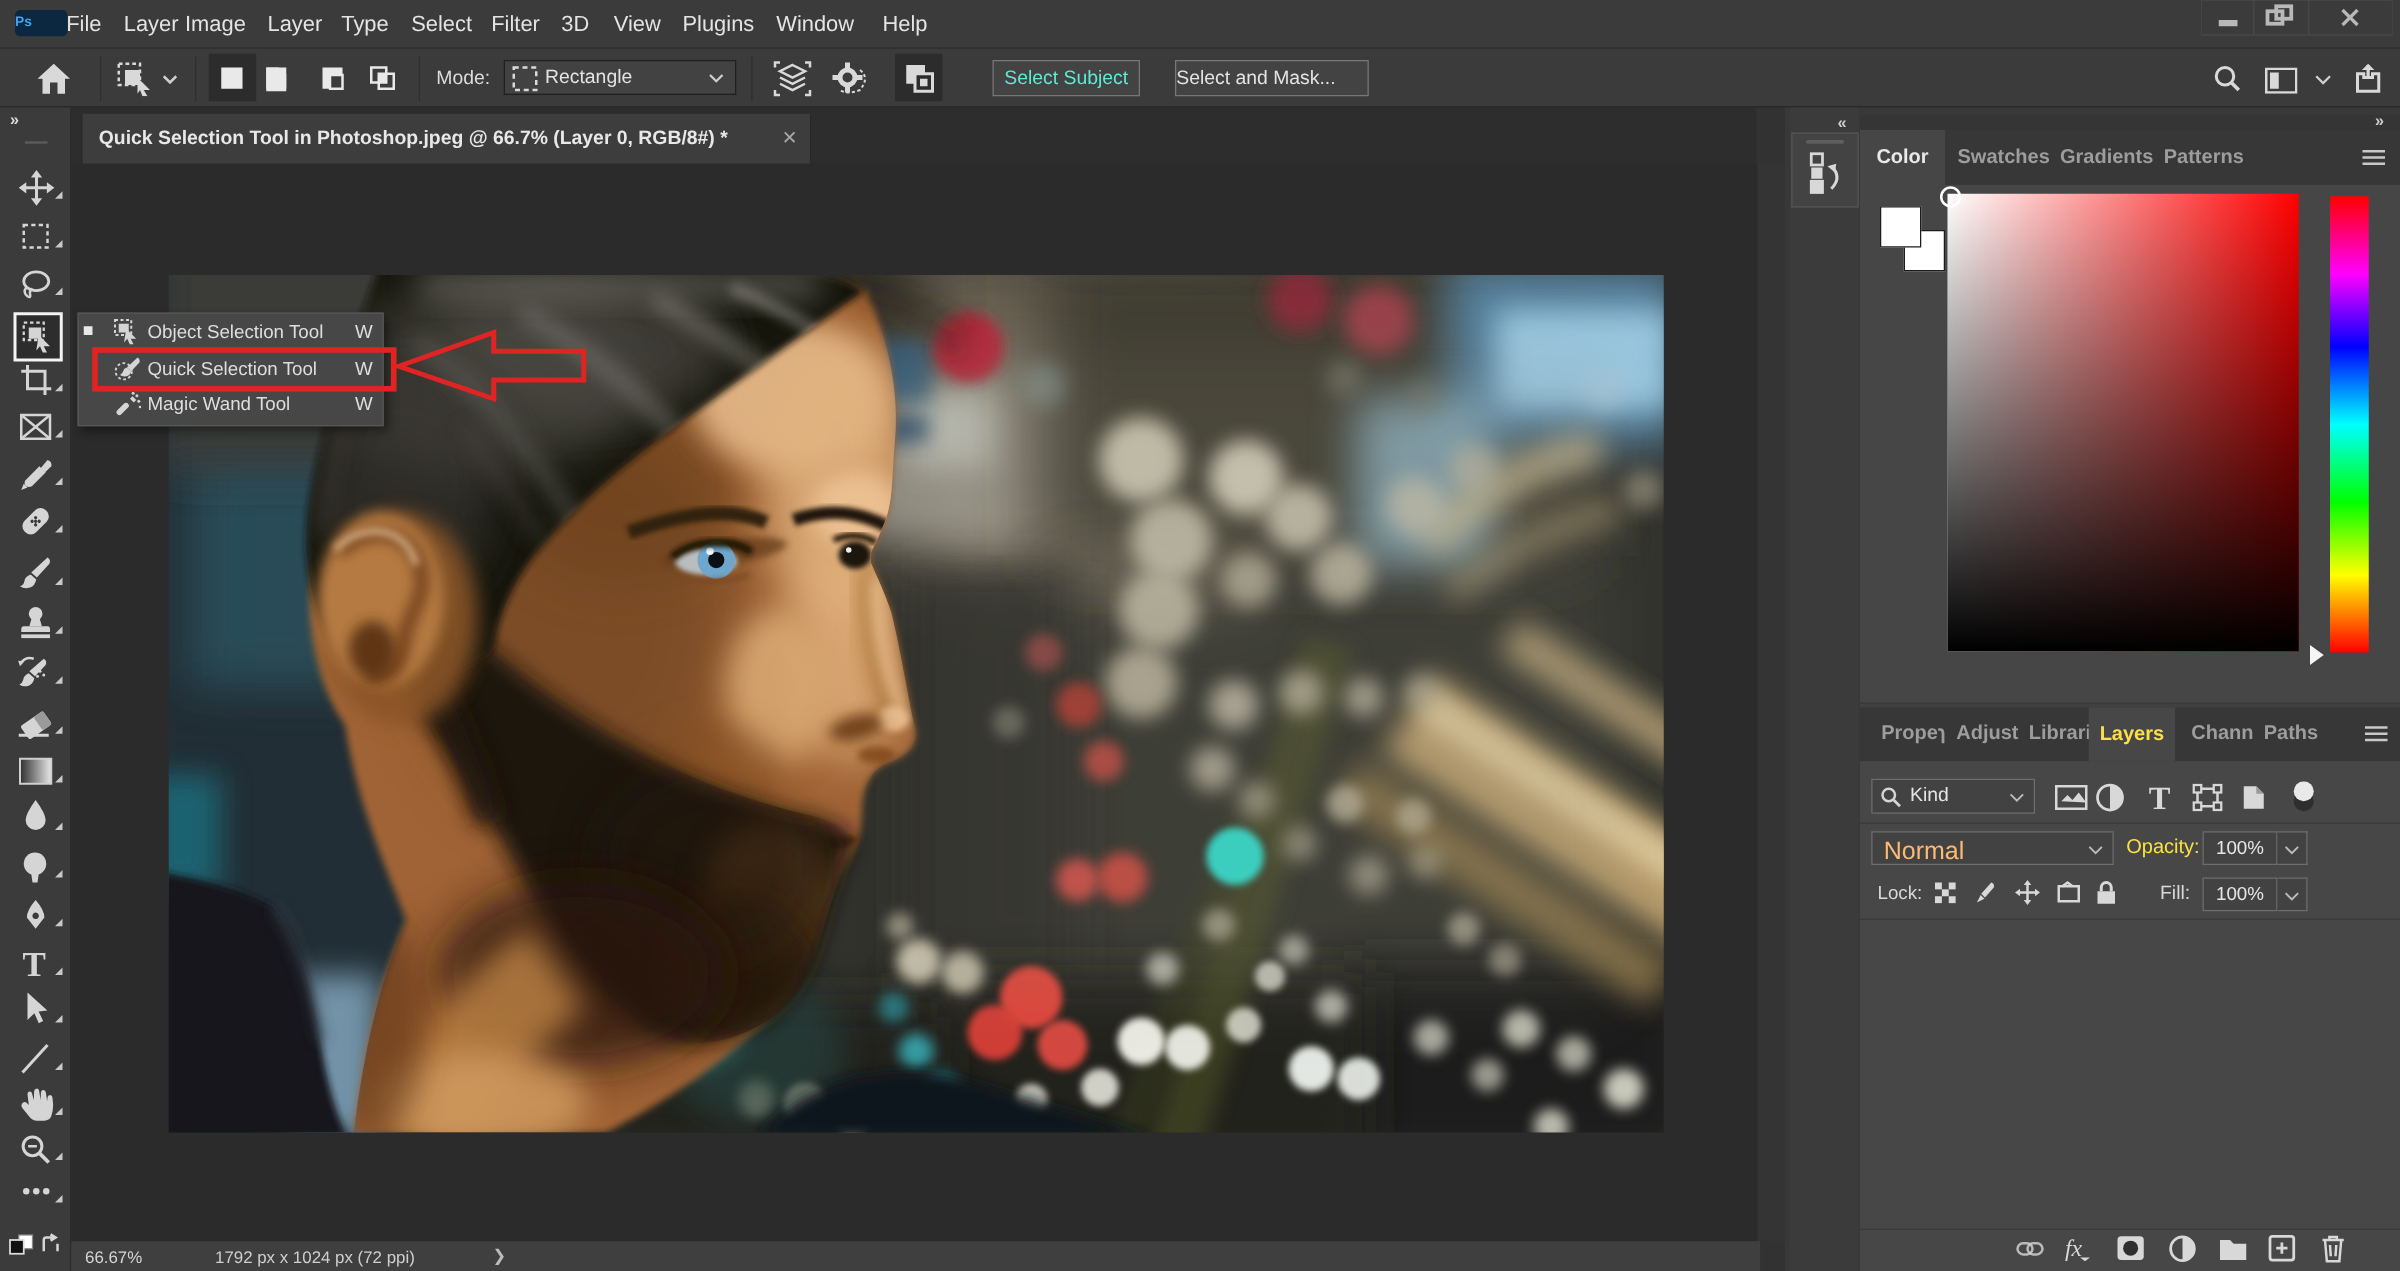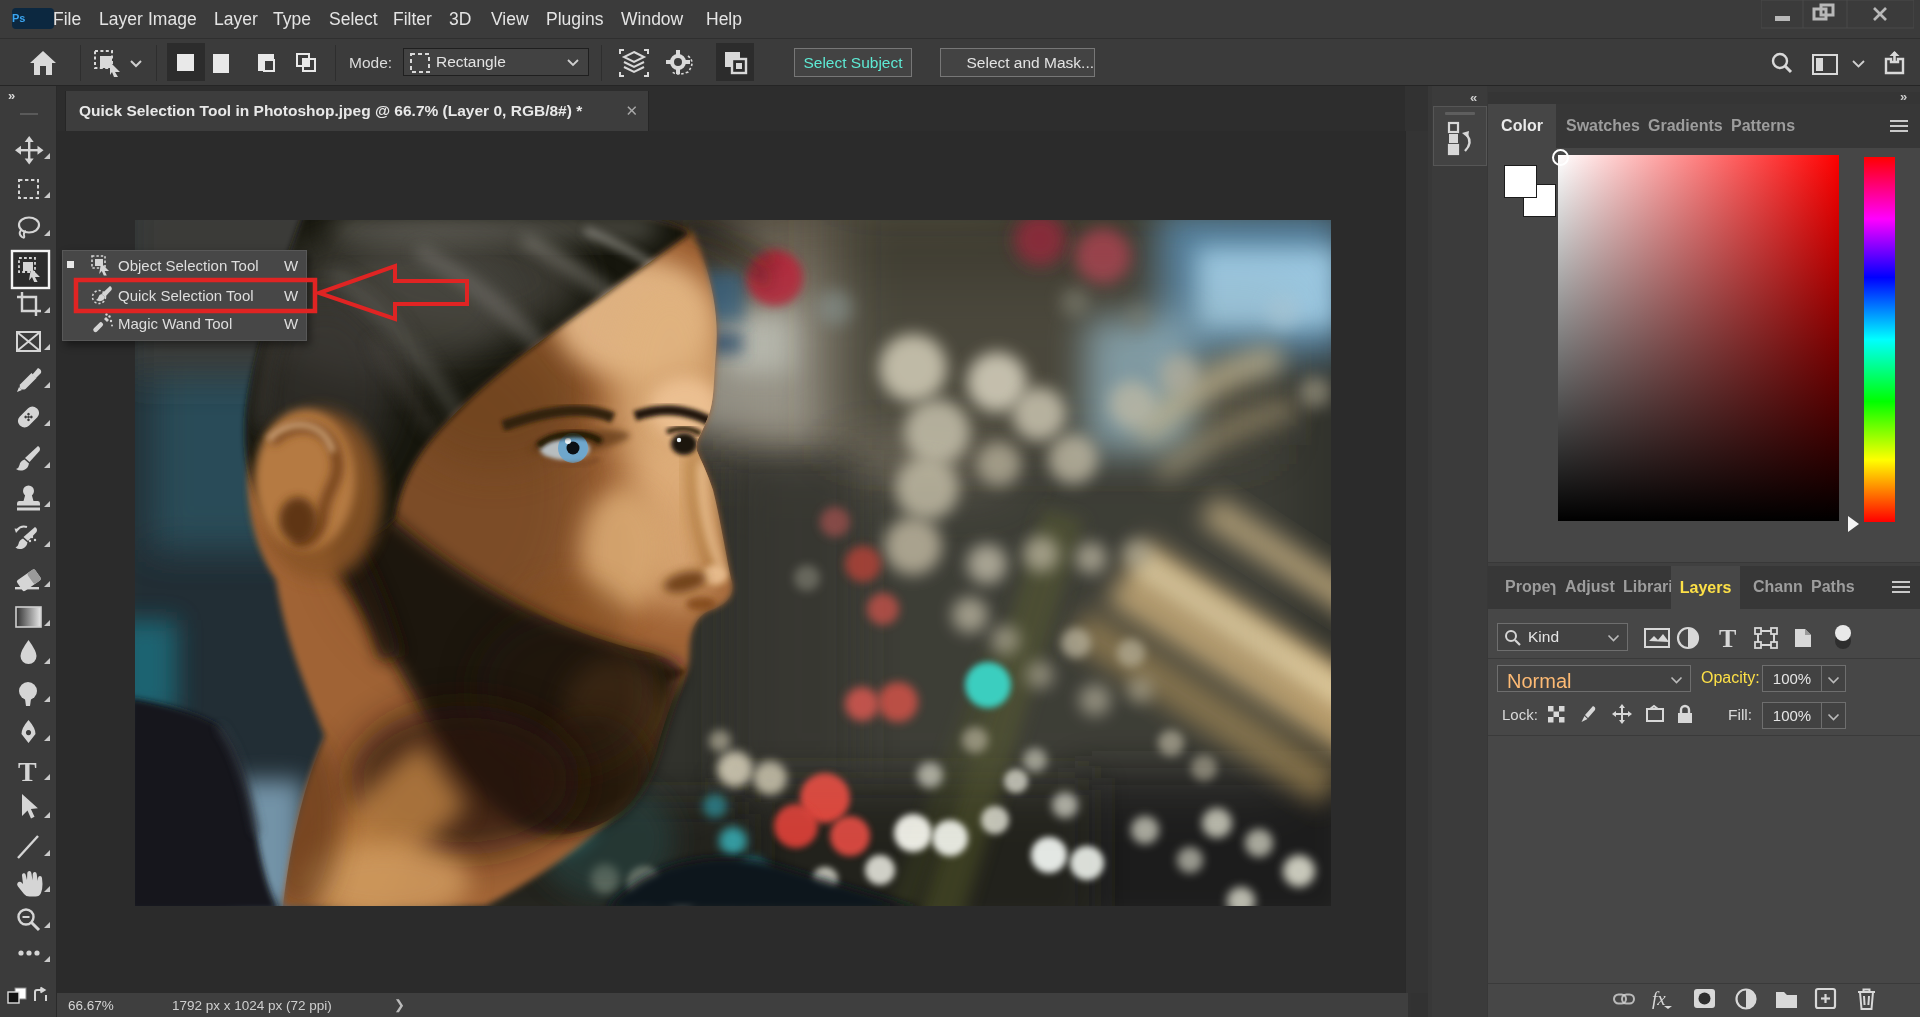--- a/index.html
+++ b/index.html
@@ -113,21 +113,21 @@
     </g>
   </svg>
   <div class="abs" style="left:716px;top:4px;width:38px;height:38px;background:#2c2c2c"></div>
   <svg class="abs" style="left:722px;top:10px" width="28" height="28" viewBox="0 0 28 28">
     <rect x="3" y="3" width="15" height="15" fill="#d9d9d9"></rect>
     <rect x="10" y="10" width="14" height="14" fill="#2c2c2c"></rect>
     <rect x="10" y="10" width="14" height="14" fill="none" stroke="#d9d9d9" stroke-width="2.4"></rect>
     <rect x="14" y="14" width="6" height="6" fill="#d9d9d9"></rect>
   </svg>
   <div class="abs" style="left:794px;top:9px;width:118px;height:29px;border:1px solid #777;background:#434343;box-sizing:border-box;color:#5eead4;font-size:15.5px;text-align:center;line-height:27px">Select Subject</div>
-  <div class="abs" style="left:940px;top:9px;width:155px;height:29px;border:1px solid #777;background:#434343;box-sizing:border-box;color:#e3e3e3;font-size:15.5px;text-align:right;line-height:27px">Select and Mask...</div>
+  <div class="abs" style="left:940px;top:9px;width:155px;height:29px;border:1px solid #777;background:#434343;box-sizing:border-box;color:#e3e3e3;font-size:15.5px;text-align:left;line-height:27px">Select and Mask...</div>
   <svg class="abs" style="left:1770px;top:12px" width="24" height="24" viewBox="0 0 24 24">
     <circle cx="10" cy="10" r="7" fill="none" stroke="#d9d9d9" stroke-width="2.4"></circle>
     <line x1="15" y1="15" x2="21" y2="21" stroke="#d9d9d9" stroke-width="3"></line>
   </svg>
   <svg class="abs" style="left:1812px;top:15px" width="26" height="21" viewBox="0 0 26 21">
     <rect x="1" y="1" width="24" height="19" fill="none" stroke="#d9d9d9" stroke-width="2"></rect>
     <rect x="4" y="4" width="7" height="13" fill="#d9d9d9"></rect>
   </svg>
   <svg class="abs" style="left:1851px;top:20px" width="15" height="10">
       <path d="M2 2 l5.5 5.5 L13 2" stroke="#cfcfcf" stroke-width="1.8" fill="none"></path>

